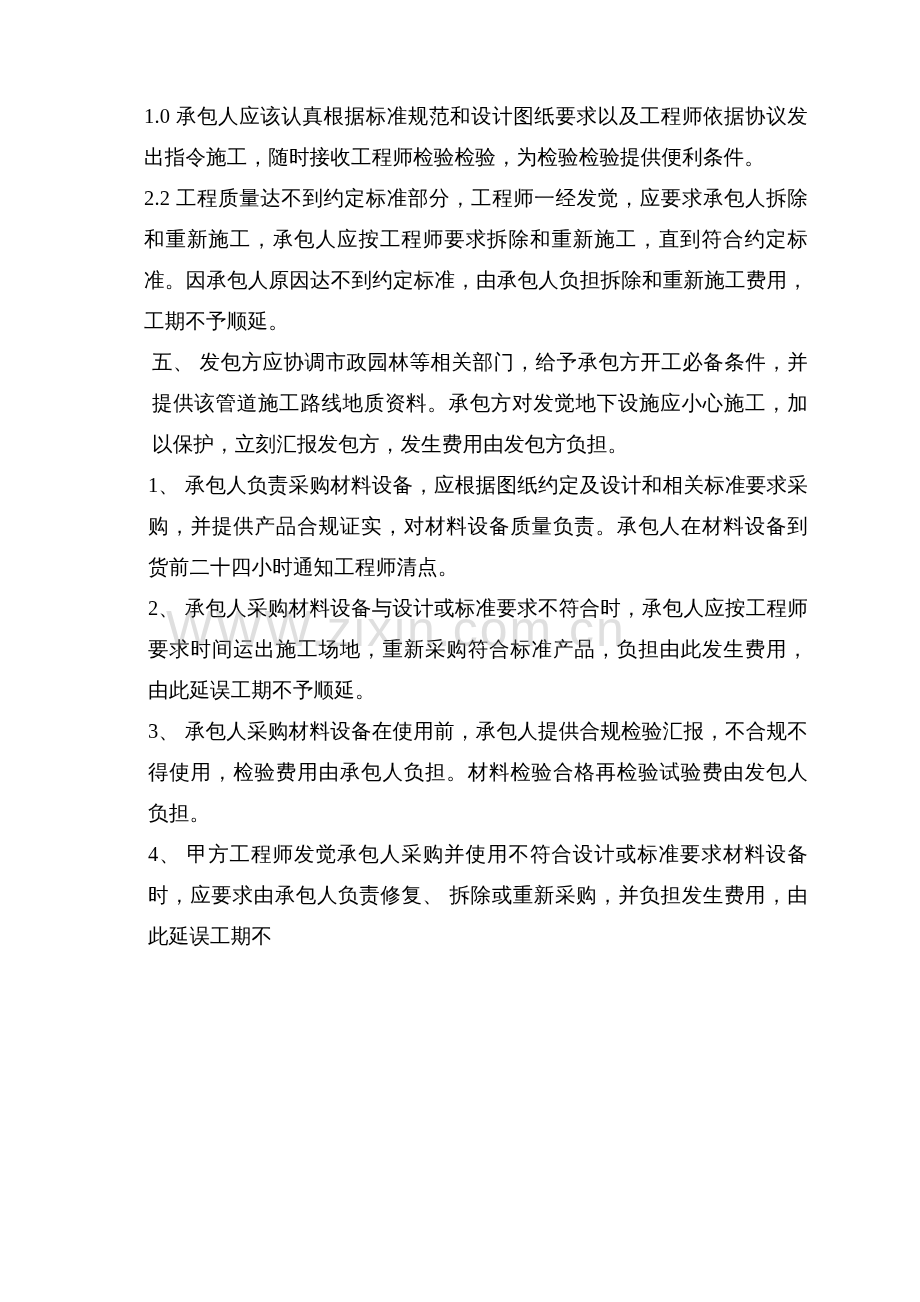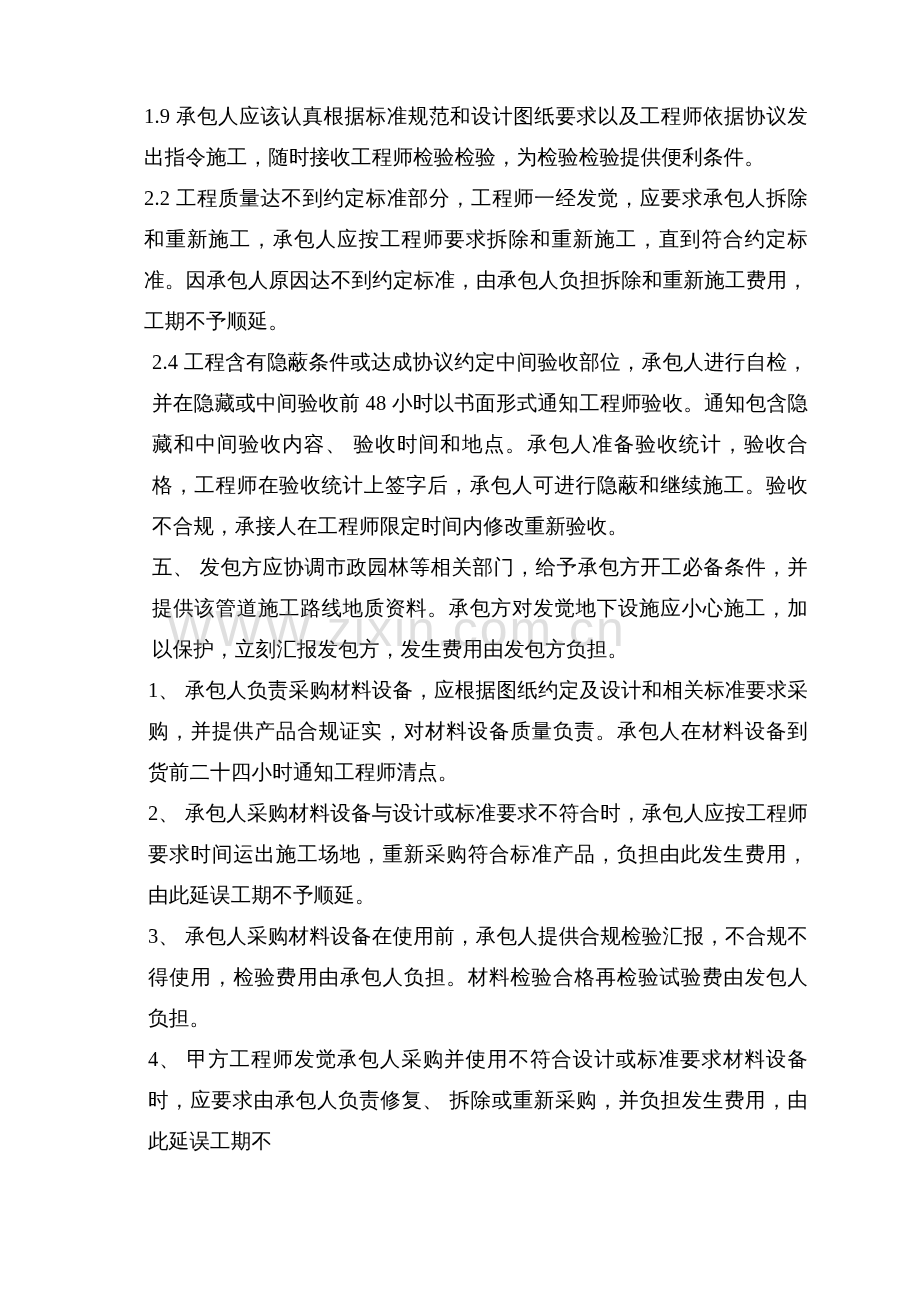--- a/index.html
+++ b/index.html
@@ -62,23 +62,22 @@
     pointer-events: none;
     user-select: none;
     font-weight: 500;
   }
 </style>
 </head>
 <body>
 
 <div class="page">
   <div class="content">
-    <p class="para indent1">1.9 承包人应该认真根据标准规范和设计图纸要求以及工程师依据协议发出指令施工，随时接收工程师检验检验，为检验检验提供便利条件。</p>
+    <p class="para indent1">1.0 承包人应该认真根据标准规范和设计图纸要求以及工程师依据协议发出指令施工，随时接收工程师检验检验，为检验检验提供便利条件。</p>
     <p class="para indent1">2.2 工程质量达不到约定标准部分，工程师一经发觉，应要求承包人拆除和重新施工，承包人应按工程师要求拆除和重新施工，直到符合约定标准。因承包人原因达不到约定标准，由承包人负担拆除和重新施工费用，工期不予顺延。</p>
-    <p class="para indent2">2.4 工程含有隐蔽条件或达成协议约定中间验收部位，承包人进行自检，并在隐藏或中间验收前 48 小时以书面形式通知工程师验收。通知包含隐藏和中间验收内容、 验收时间和地点。承包人准备验收统计，验收合格，工程师在验收统计上签字后，承包人可进行隐蔽和继续施工。验收不合规，承接人在工程师限定时间内修改重新验收。</p>
     <p class="para indent2">五、 发包方应协调市政园林等相关部门，给予承包方开工必备条件，并提供该管道施工路线地质资料。承包方对发觉地下设施应小心施工，加以保护，立刻汇报发包方，发生费用由发包方负担。</p>
     <p class="para indent3">1、 承包人负责采购材料设备，应根据图纸约定及设计和相关标准要求采购，并提供产品合规证实，对材料设备质量负责。承包人在材料设备到货前二十四小时通知工程师清点。</p>
     <p class="para indent3">2、 承包人采购材料设备与设计或标准要求不符合时，承包人应按工程师要求时间运出施工场地，重新采购符合标准产品，负担由此发生费用，由此延误工期不予顺延。</p>
     <p class="para indent3">3、 承包人采购材料设备在使用前，承包人提供合规检验汇报，不合规不得使用，检验费用由承包人负担。材料检验合格再检验试验费由发包人负担。</p>
     <p class="para indent3">4、 甲方工程师发觉承包人采购并使用不符合设计或标准要求材料设备时，应要求由承包人负责修复、 拆除或重新采购，并负担发生费用，由此延误工期不</p>
   </div>
   <div class="watermark">WWW.zixin.com.cn</div>
 </div>
 
 </body></html>

